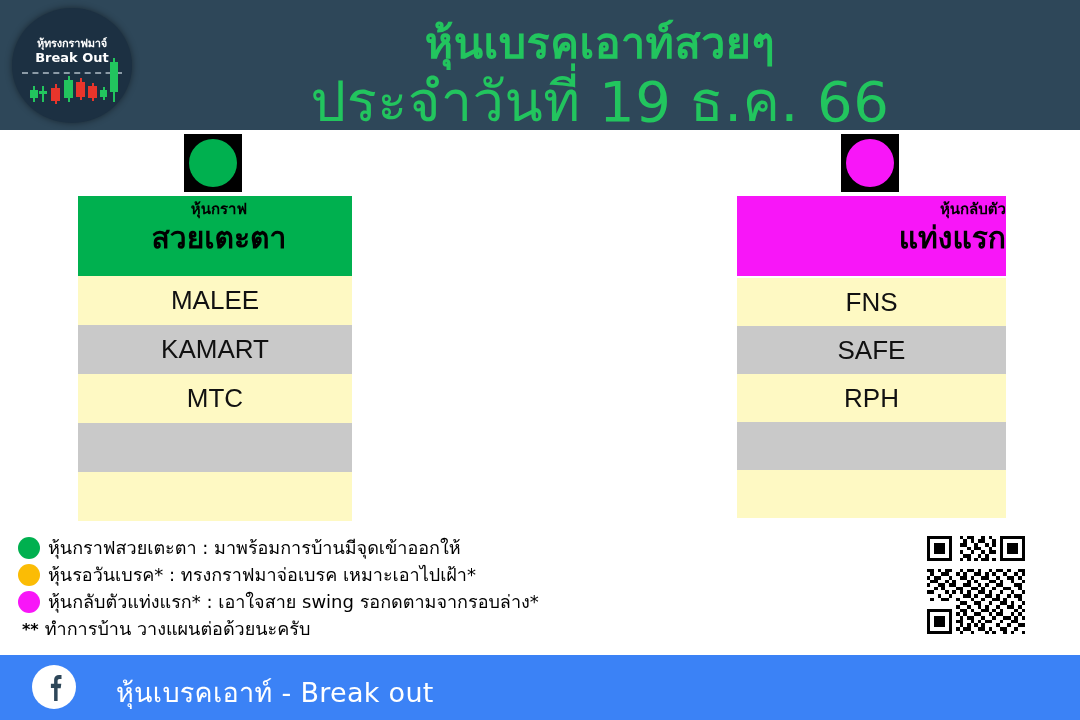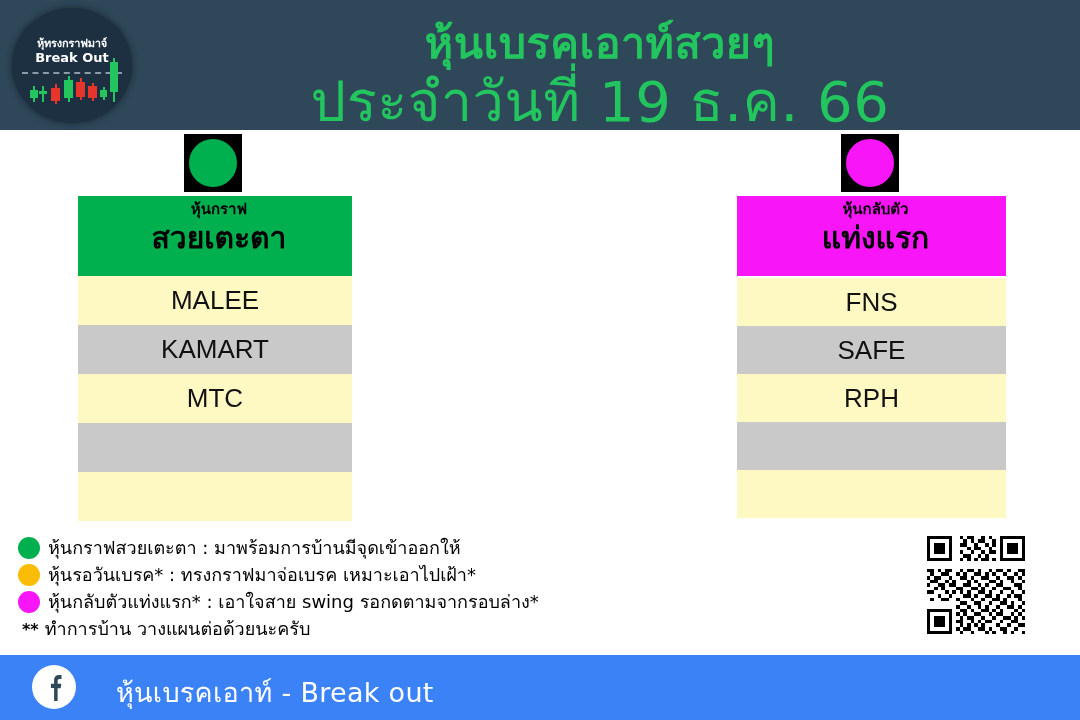--- a/index.html
+++ b/index.html
@@ -126,21 +126,21 @@
     line-height: 1.25;
   }
   .col-head .main {
     font-size: 30px;
     font-weight: bold;
     line-height: 1.2;
     margin-top: 1px;
   }
   .col-0 .col-head { height: 80px; background: #00b04f; }
   .col-1 .col-head { height: 80px; background: #fbbc05; }
-  .col-2 .col-head { height: 80px; background: #f816f8; }
+  .col-2 .col-head { height: 80px; background: #f816f8; text-align: right; }
 
   .rows { width: 100%; }
   .srow {
     width: 100%;
     height: 49px;
     display: flex;
     align-items: center;
     justify-content: center;
     font-size: 26px;
     color: #111111;

